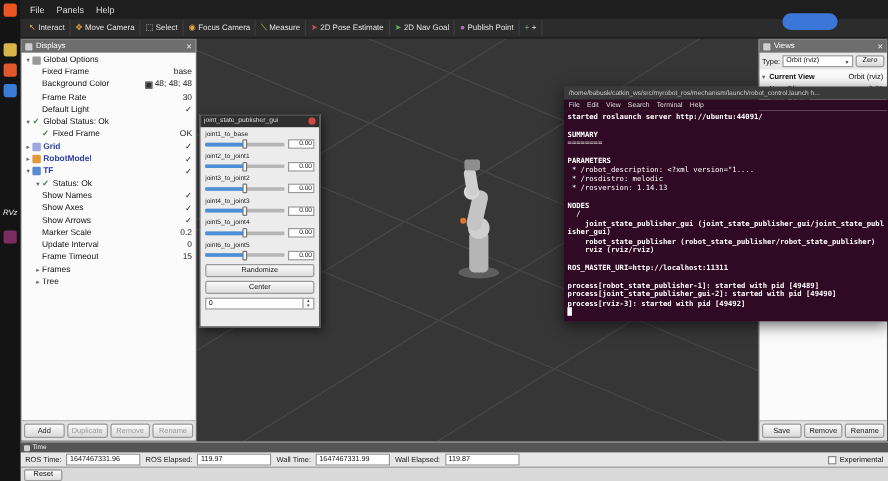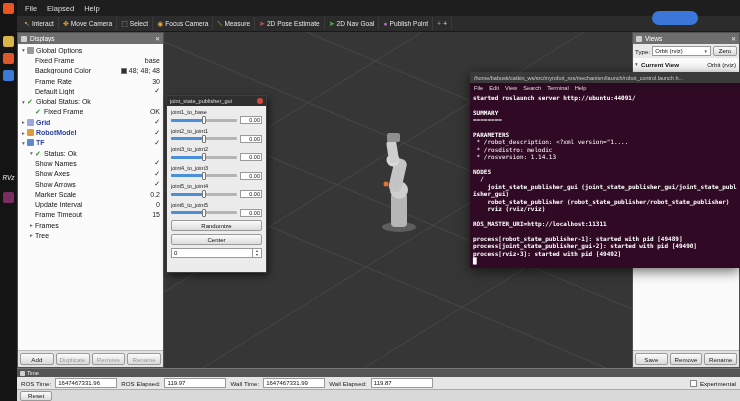--- a/index.html
+++ b/index.html
@@ -100,21 +100,21 @@
 #statusbar{position:absolute;left:17px;top:389px;width:723px;height:12px;background:#d9d9d9;display:flex;align-items:center;padding:0 3px;font-size:6.2px;z-index:5;border-top:1px solid #aaa}
 #reset-button{padding:0 7px;height:10px;border:1px solid #999;background:linear-gradient(#fbfbfb,#ddd);border-radius:2px;display:flex;align-items:center}
 </style>
 </head>
 <body>
 
 <div id="app">
 
   <div id="menubar">
       <span class="menu-item">File</span>
-      <span class="menu-item">Elapsed</span>
+      <span class="menu-item">Panels</span>
       <span class="menu-item">Help</span>
     </div>
 
   <div id="toolbar">
       <div class="tool">
         <span class="tool-glyph" style="color: rgb(232, 163, 61);">↖</span>
         <span class="tool-label">Interact</span>
       </div>
       <div class="tool">
         <span class="tool-glyph" style="color: rgb(232, 163, 61);">✥</span>

